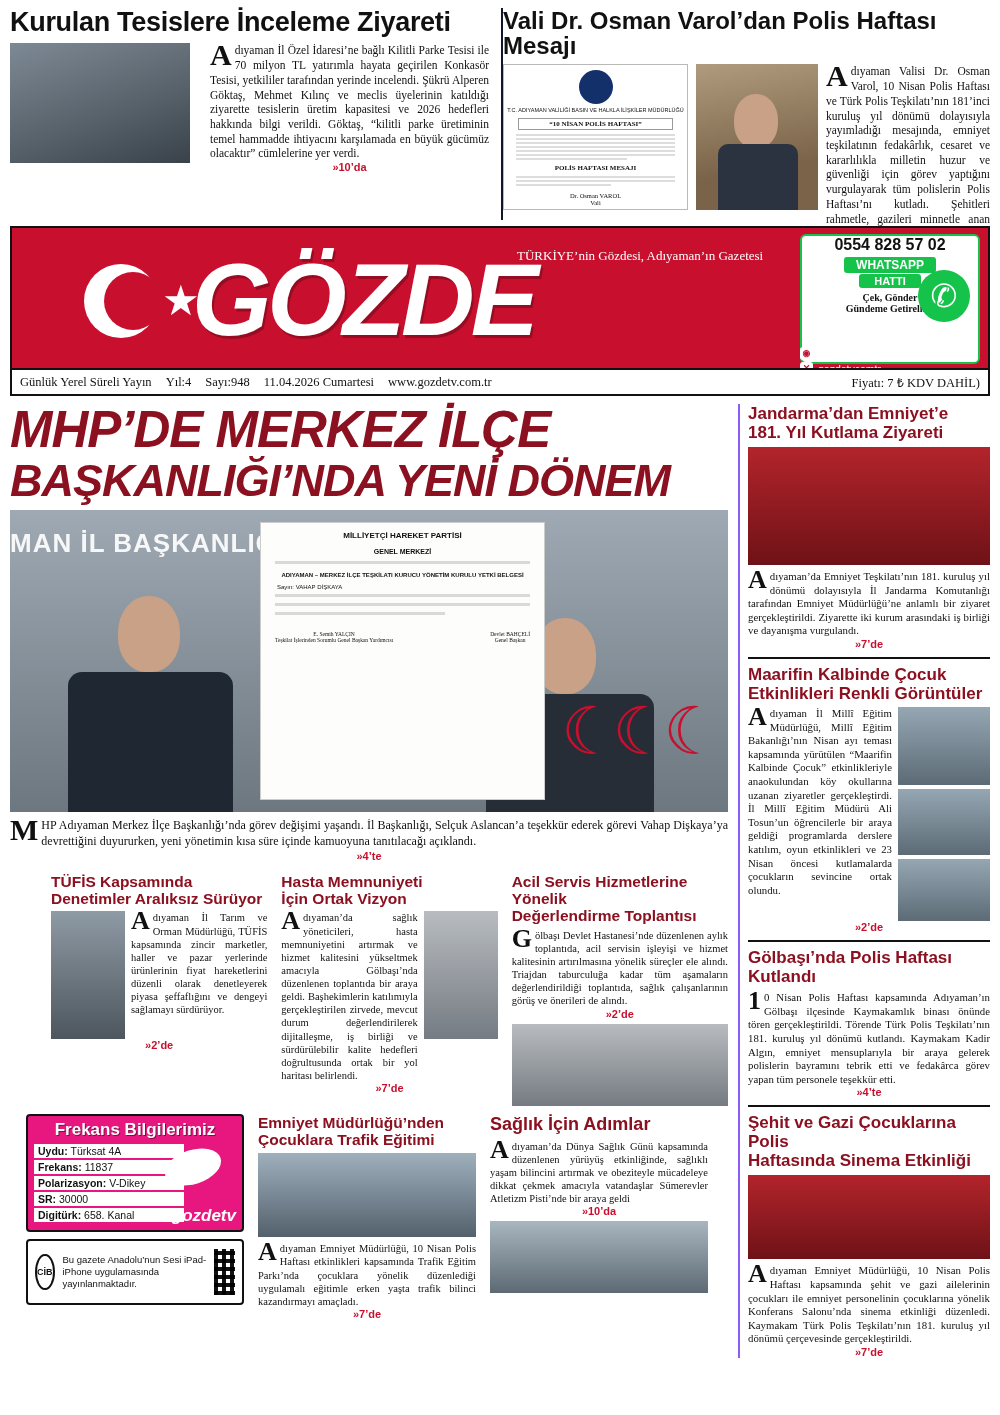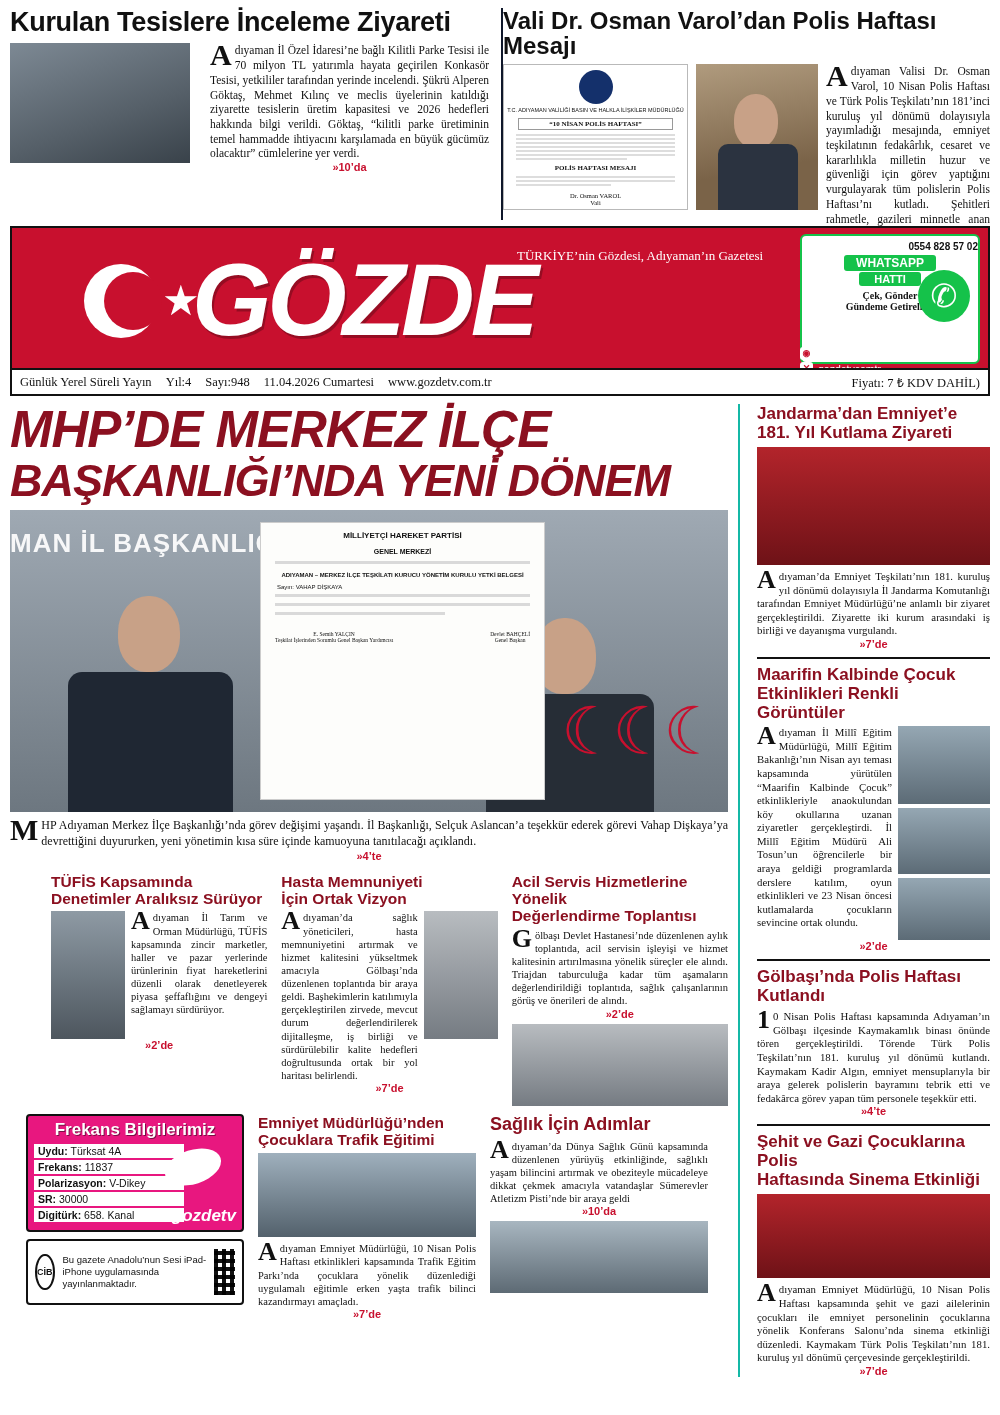--- a/index.html
+++ b/index.html
@@ -41,38 +41,38 @@
 
   
   .masthead { margin-top:6px; position:relative; height:170px; background:#c8102e; border:2px solid #111; overflow:hidden; }
   .flagzone { position:absolute; left:0; top:0; width:720px; height:142px; background:#c8102e; }
   .crescent { position:absolute; left:72px; top:36px; width:74px; height:74px; border-radius:50%; background:#ffffff; }
   .crescent::after { content:""; position:absolute; left:20px; top:8px; width:58px; height:58px; border-radius:50%; background:#c8102e; }
   .wordmark { position:absolute; left:180px; top:14px; font-family:"Liberation Sans", sans-serif; font-weight:bold; font-style:italic;
                font-size:102px; color:#ffffff; letter-spacing:-4px; text-shadow:2px 3px 0 rgba(0,0,0,.25); }
   .slogan { position:absolute; left:505px; top:20px; font-size:13px; color:#ffffff; font-family:"Liberation Serif", serif; }
   .whatsapp { position:absolute; right:8px; top:6px; width:180px; height:130px; background:#ffffff; border:2px solid #15c24a; border-radius:6px; }
-  .wa-num { text-align:right; font-family:"Liberation Sans", sans-serif; font-weight:bold; font-size:10px; margin-top:5px; }
+  .wa-num { text-align:center; font-family:"Liberation Sans", sans-serif; font-weight:bold; font-size:16px; }
   .wa-badge { margin:3px auto 0; width:92px; background:#15c24a; color:#fff; text-align:center; font-family:"Liberation Sans", sans-serif;
               font-weight:bold; font-size:12px; border-radius:3px; padding:1px 0; }
   .wa-badge2 { margin:1px auto 0; width:62px; background:#15c24a; color:#fff; text-align:center; font-family:"Liberation Sans", sans-serif;
               font-weight:bold; font-size:11px; border-radius:3px; padding:1px 0; }
   .wa-sub { text-align:center; font-size:10px; font-weight:bold; margin-top:4px; }
   .wa-logo { position:absolute; right:8px; top:34px; width:52px; height:52px; border-radius:50%; background:#15c24a; color:#fff;
              font-size:32px; line-height:52px; text-align:center; }
   .socials { position:absolute; right:8px; bottom:2px; width:180px; font-size:10.5px; font-family:"Liberation Sans", sans-serif; color:#fff; }
   .soc-row { display:flex; align-items:center; gap:5px; margin-bottom:2px; }
   .soc-ic { width:13px; height:13px; border-radius:3px; background:#fff; color:#c8102e; font-size:9px; line-height:13px; text-align:center; font-weight:bold; }
   .infobar { position:absolute; left:0; bottom:0; width:100%; height:26px; background:#ffffff; border-top:2px solid #111;
              display:flex; align-items:center; gap:14px; padding:0 8px; font-size:12.5px; font-family:"Liberation Serif", serif; }
 
   
   .mainarea { display:flex; gap:10px; margin-top:8px; }
   .left-col { width:718px; }
-  .right-col { width:252px; border-left:2px solid #14b8a6; padding-left:17px; }
+  .right-col { width:252px; border-left:2px solid #8b5cf6; padding-left:8px; }
 
   .lead { color:#8b1020; font-family:"Liberation Sans", sans-serif; font-weight:bold; font-style:italic; }
   .lead1 { font-size:51px; line-height:1; letter-spacing:-1px; }
   .lead2 { font-size:45px; line-height:1.05; letter-spacing:-1px; margin-top:2px; }
   .lead-photo { margin-top:6px; width:718px; height:302px; }
   .lead-cap { margin-top:6px; font-size:12px; line-height:1.3; text-align:justify; }
   .lead-cap::first-letter { float:left; font-size:30px; line-height:23px; font-weight:bold; padding-right:3px; }
 
   .four { display:flex; gap:10px; margin-top:9px;padding-left:41px; }
   .four > div { width:168px; }

